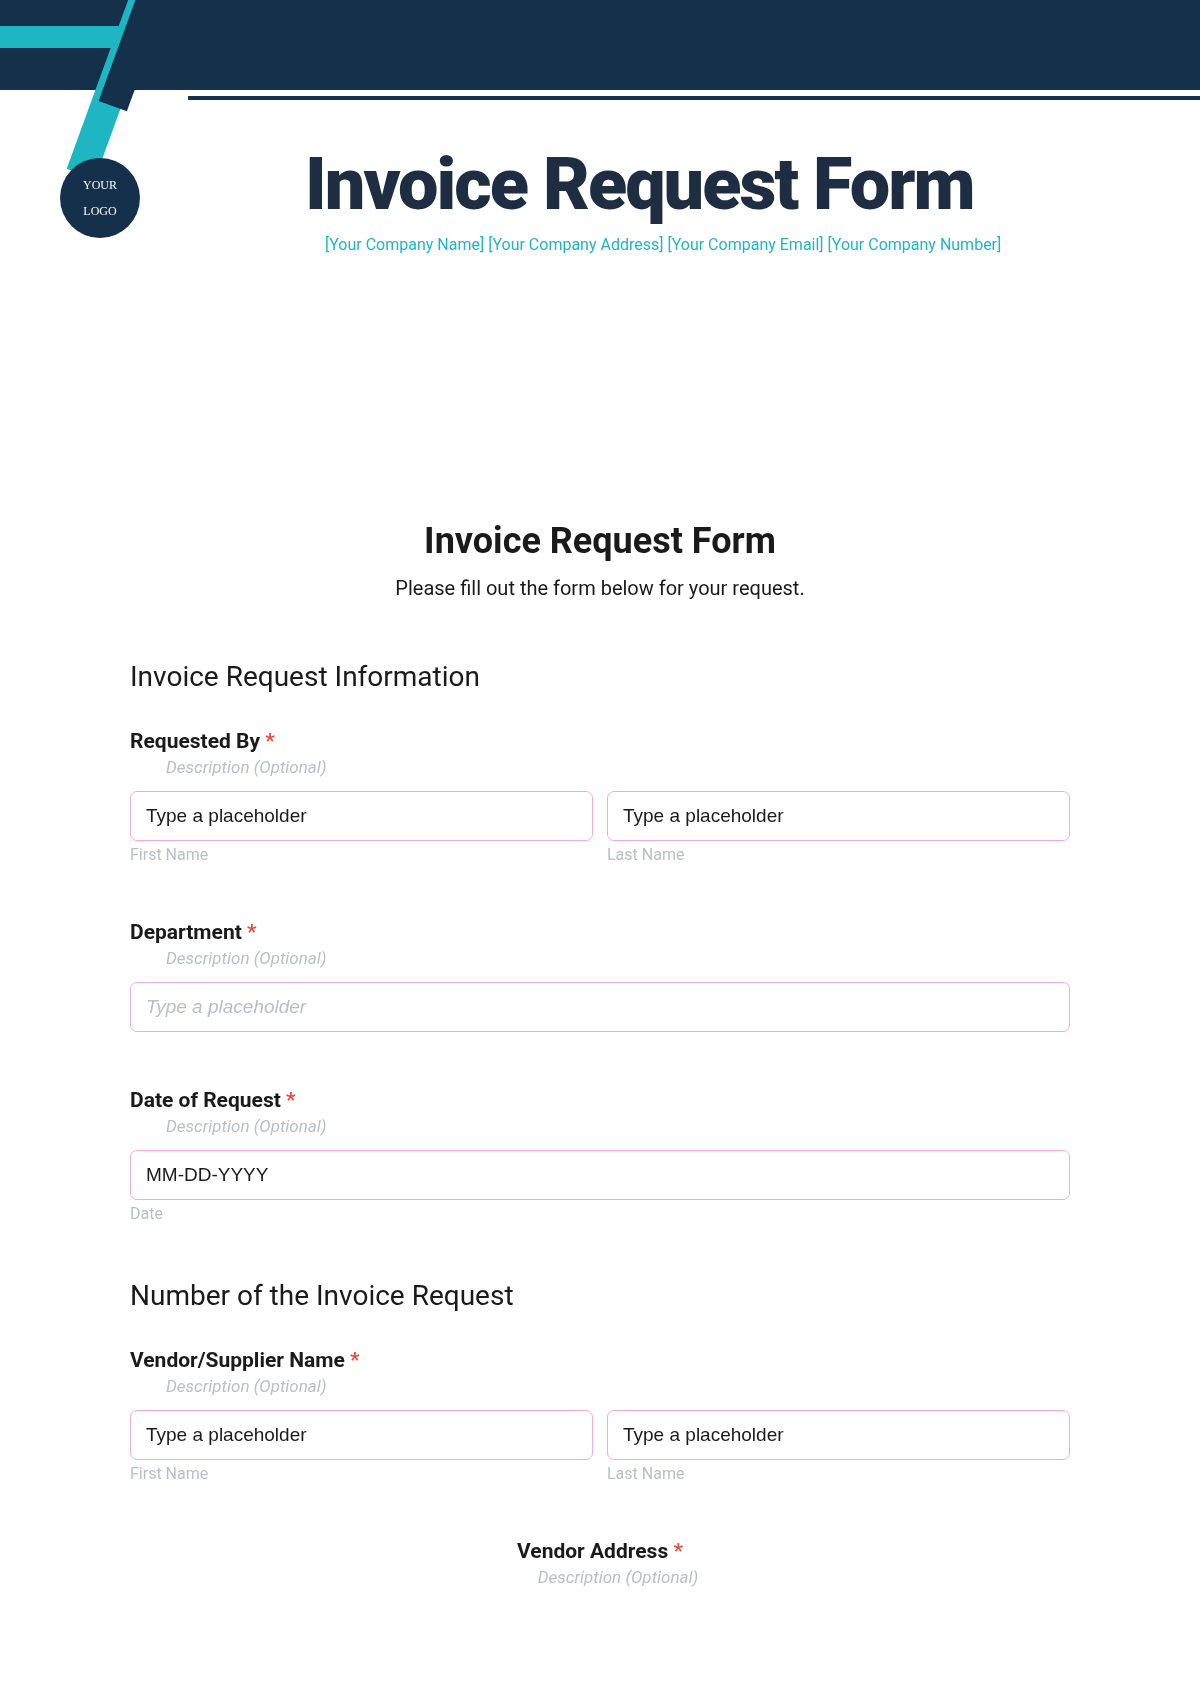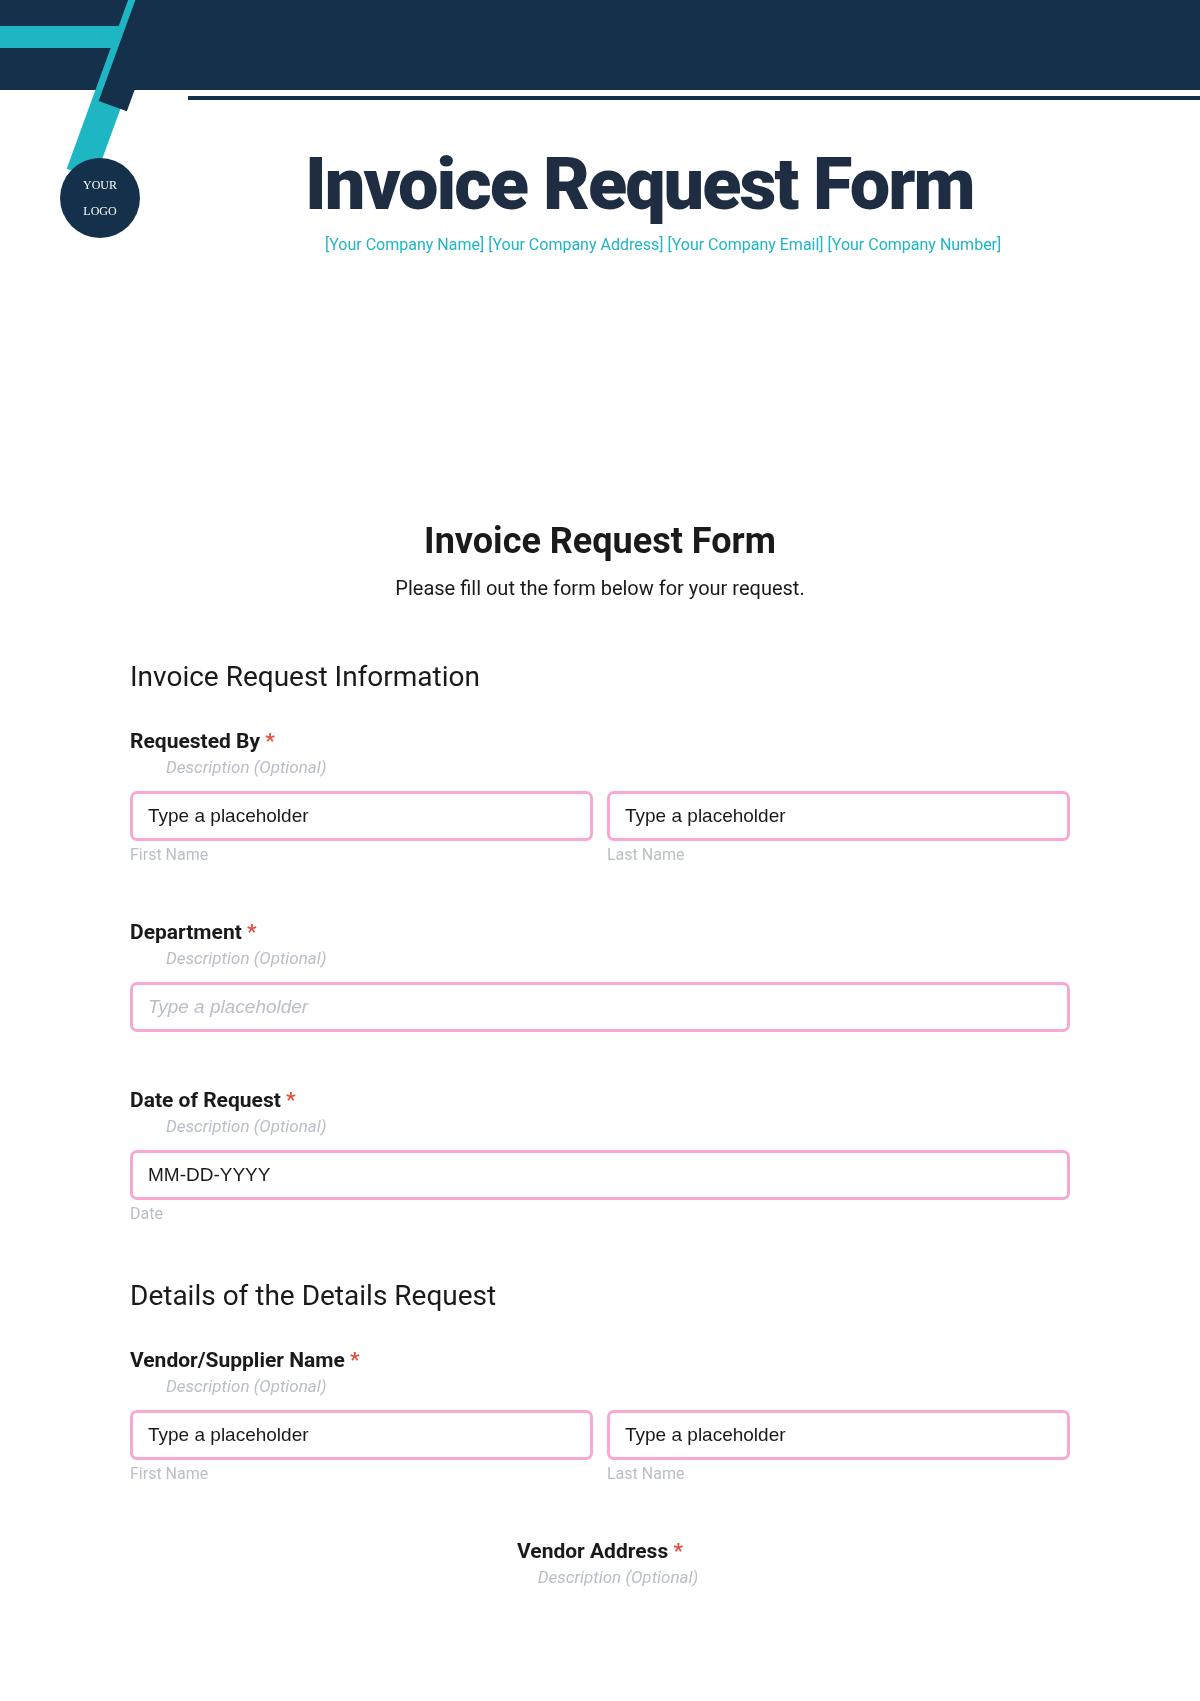--- a/index.html
+++ b/index.html
@@ -17,21 +17,21 @@
     .form-wrap { padding: 350px 130px 60px 130px; }
     .form-title { font-size: 36px; font-weight: 700; color: #1a1a1a; text-align: center; margin-bottom: 14px; }
     .form-intro { font-size: 20px; color: #1a1a1a; text-align: center; margin-bottom: 60px; }
     .section-heading { font-size: 28px; font-weight: 400; color: #1a1a1a; margin-bottom: 36px; }
     .field-group { margin-bottom: 56px; }
     .field-label { font-size: 21px; font-weight: 700; color: #1a1a1a; margin-bottom: 4px; }
     .field-label .req { color: #e74c3c; }
     .field-desc { font-size: 17px; font-style: italic; color: #b9bfc6; margin-bottom: 14px; margin-left: 36px; }
     .field-row { display: flex; gap: 14px; }
     .field-col { flex: 1; }
-    .input-box { width: 100%; height: 50px; border: 3px solid #f9a8d4; border-radius: 7px; padding: 0 15px; font-size: 19px; color: #1a1a1a; background: #fff; }
+    .input-box { width: 100%; height: 50px; border: 1px solid #f9a8d4; border-radius: 7px; padding: 0 15px; font-size: 19px; color: #1a1a1a; background: #fff; }
     .input-box::placeholder { color: #b9bfc6; font-style: italic; }
     .input-box.dark-ph::placeholder { color: #1a1a1a; font-style: normal; }
     .sub-label { font-size: 16px; color: #b9bfc6; margin-top: 4px; }
   </style>
 </head>
 <body>
 
 <div class="header-band">
   <div class="header-navy"></div>
   <div class="header-cyan-stripe"></div>
@@ -85,21 +85,21 @@
   <div class="field-group">
     <div class="field-label">
       <span>Date of Request</span>
       <span class="req">*</span>
     </div>
     <div class="field-desc">Description (Optional)</div>
     <input class="input-box dark-ph" placeholder="MM-DD-YYYY" style="">
     <div class="sub-label">Date</div>
   </div>
 
-  <h2 class="section-heading" style="margin-top:46px;">Details of the Details Request</h2>
+  <h2 class="section-heading" style="margin-top:46px;">Number of the Invoice Request</h2>
 
   <div class="field-group">
     <div class="field-label">
       <span>Vendor/Supplier Name</span>
       <span class="req">*</span>
     </div>
     <div class="field-desc">Description (Optional)</div>
     <div class="field-row">
       <div class="field-col">
         <input class="input-box dark-ph" placeholder="Type a placeholder" style="">

